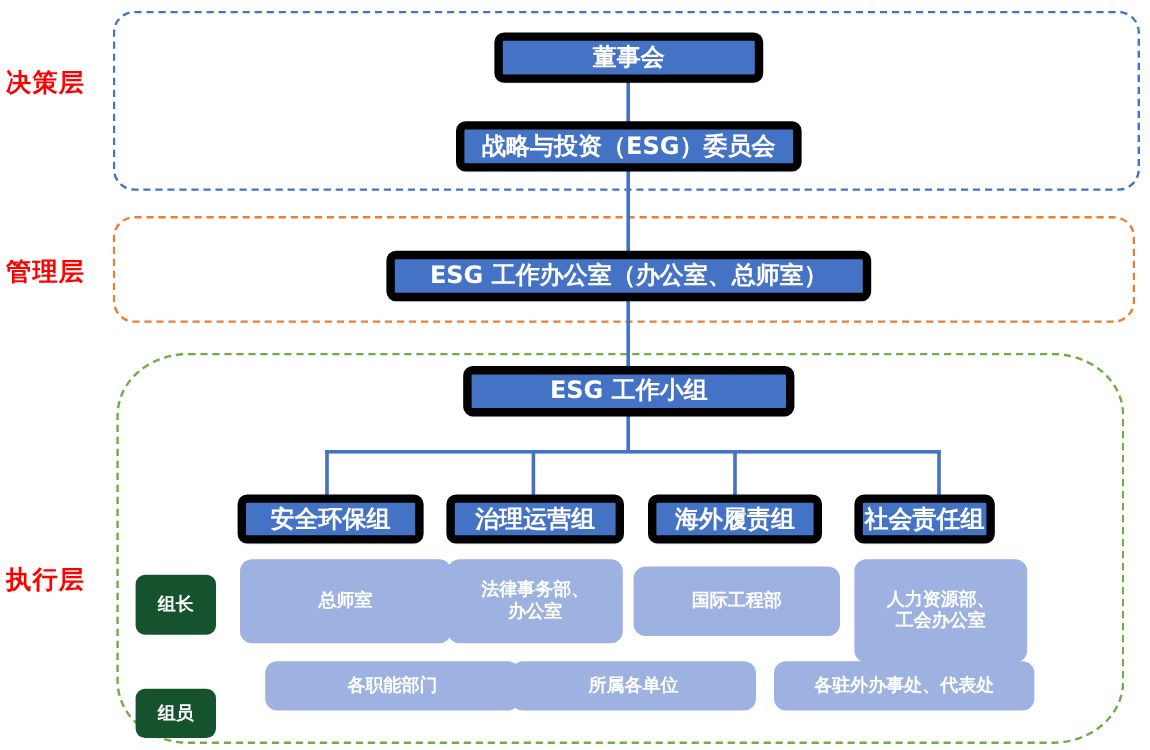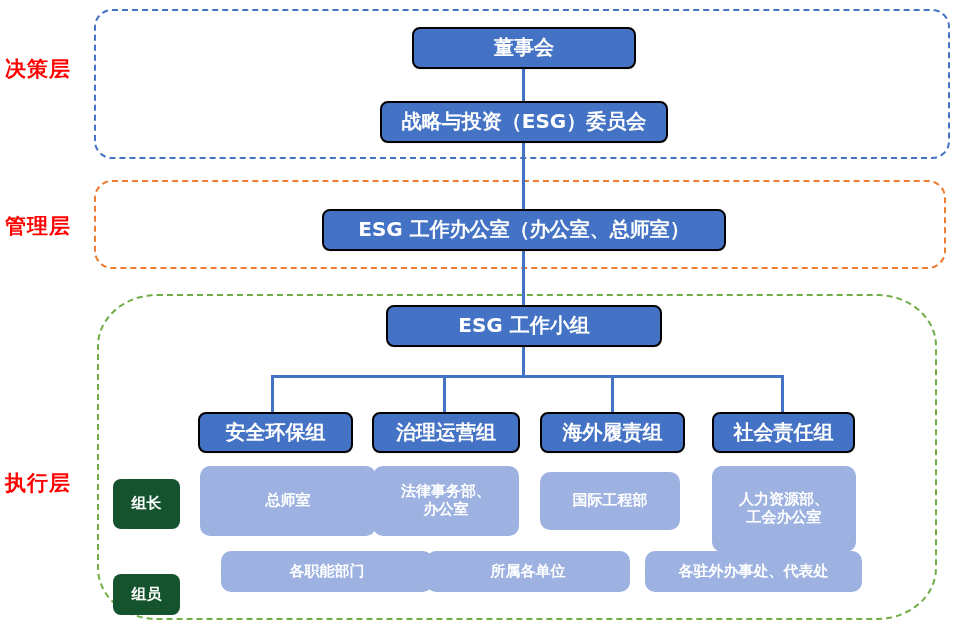--- a/index.html
+++ b/index.html
@@ -72,21 +72,21 @@
     align-items: center;
     justify-content: center;
     text-align: center;
     color: #ffffff;
     border-radius: 8px;
     line-height: 1.18;
     font-family: "DejaVu Sans", "Liberation Sans", sans-serif;
   }
   .node-dark {
     background: #4472c4;
-    border: 2px solid #000000;
+    border: 7px solid #000000;
     font-weight: bold;
     font-size: 20px;
     box-shadow: 0 1px 0 rgba(0,0,0,0.05);
   }
   .node-light {
     background: #9db2e0;
     border: none;
     font-weight: bold;
     font-size: 15px;
     border-radius: 10px;
@@ -102,26 +102,26 @@
 
   
   #node-board        { left: 412px; top: 27px;  width: 224px; height: 42px; }
   #node-committee    { left: 380px; top: 101px; width: 288px; height: 42px; }
   #node-esg-office   { left: 322px; top: 209px; width: 404px; height: 42px; }
   #node-esg-group    { left: 386px; top: 305px; width: 276px; height: 42px; }
 
   #node-g1 { left: 198px; top: 412px; width: 155px; height: 41px; }
   #node-g2 { left: 372px; top: 412px; width: 148px; height: 41px; }
   #node-g3 { left: 540px; top: 412px; width: 145px; height: 41px; }
-  #node-g4 { left: 712px; top: 412px; width: 143px; height: 41px; }
+  #node-g4 { left: 712px; top: 412px; width: 117px; height: 41px; }
 
   #leader-label { left: 113px; top: 479px; width: 67px; height: 50px; }
   #node-l1 { left: 200px; top: 466px; width: 176px; height: 70px; }
   #node-l2 { left: 373px; top: 466px; width: 146px; height: 70px; }
-  #node-l3 { left: 540px; top: 472px; width: 140px; height: 58px; }
+  #node-l3 { left: 528px; top: 472px; width: 172px; height: 58px; }
   #node-l4 { left: 712px; top: 466px; width: 144px; height: 86px; }
 
   #member-label { left: 113px; top: 574px; width: 67px; height: 41px; }
   #node-m1 { left: 200px; top: 551px; width: 212px; height: 41px; margin-left: 21px; }
   #node-m2 { left: 426px; top: 551px; width: 204px; height: 41px; }
   #node-m3 { left: 645px; top: 551px; width: 217px; height: 41px; }
 
   .two-line { display: block; }
 </style>
 </head>

